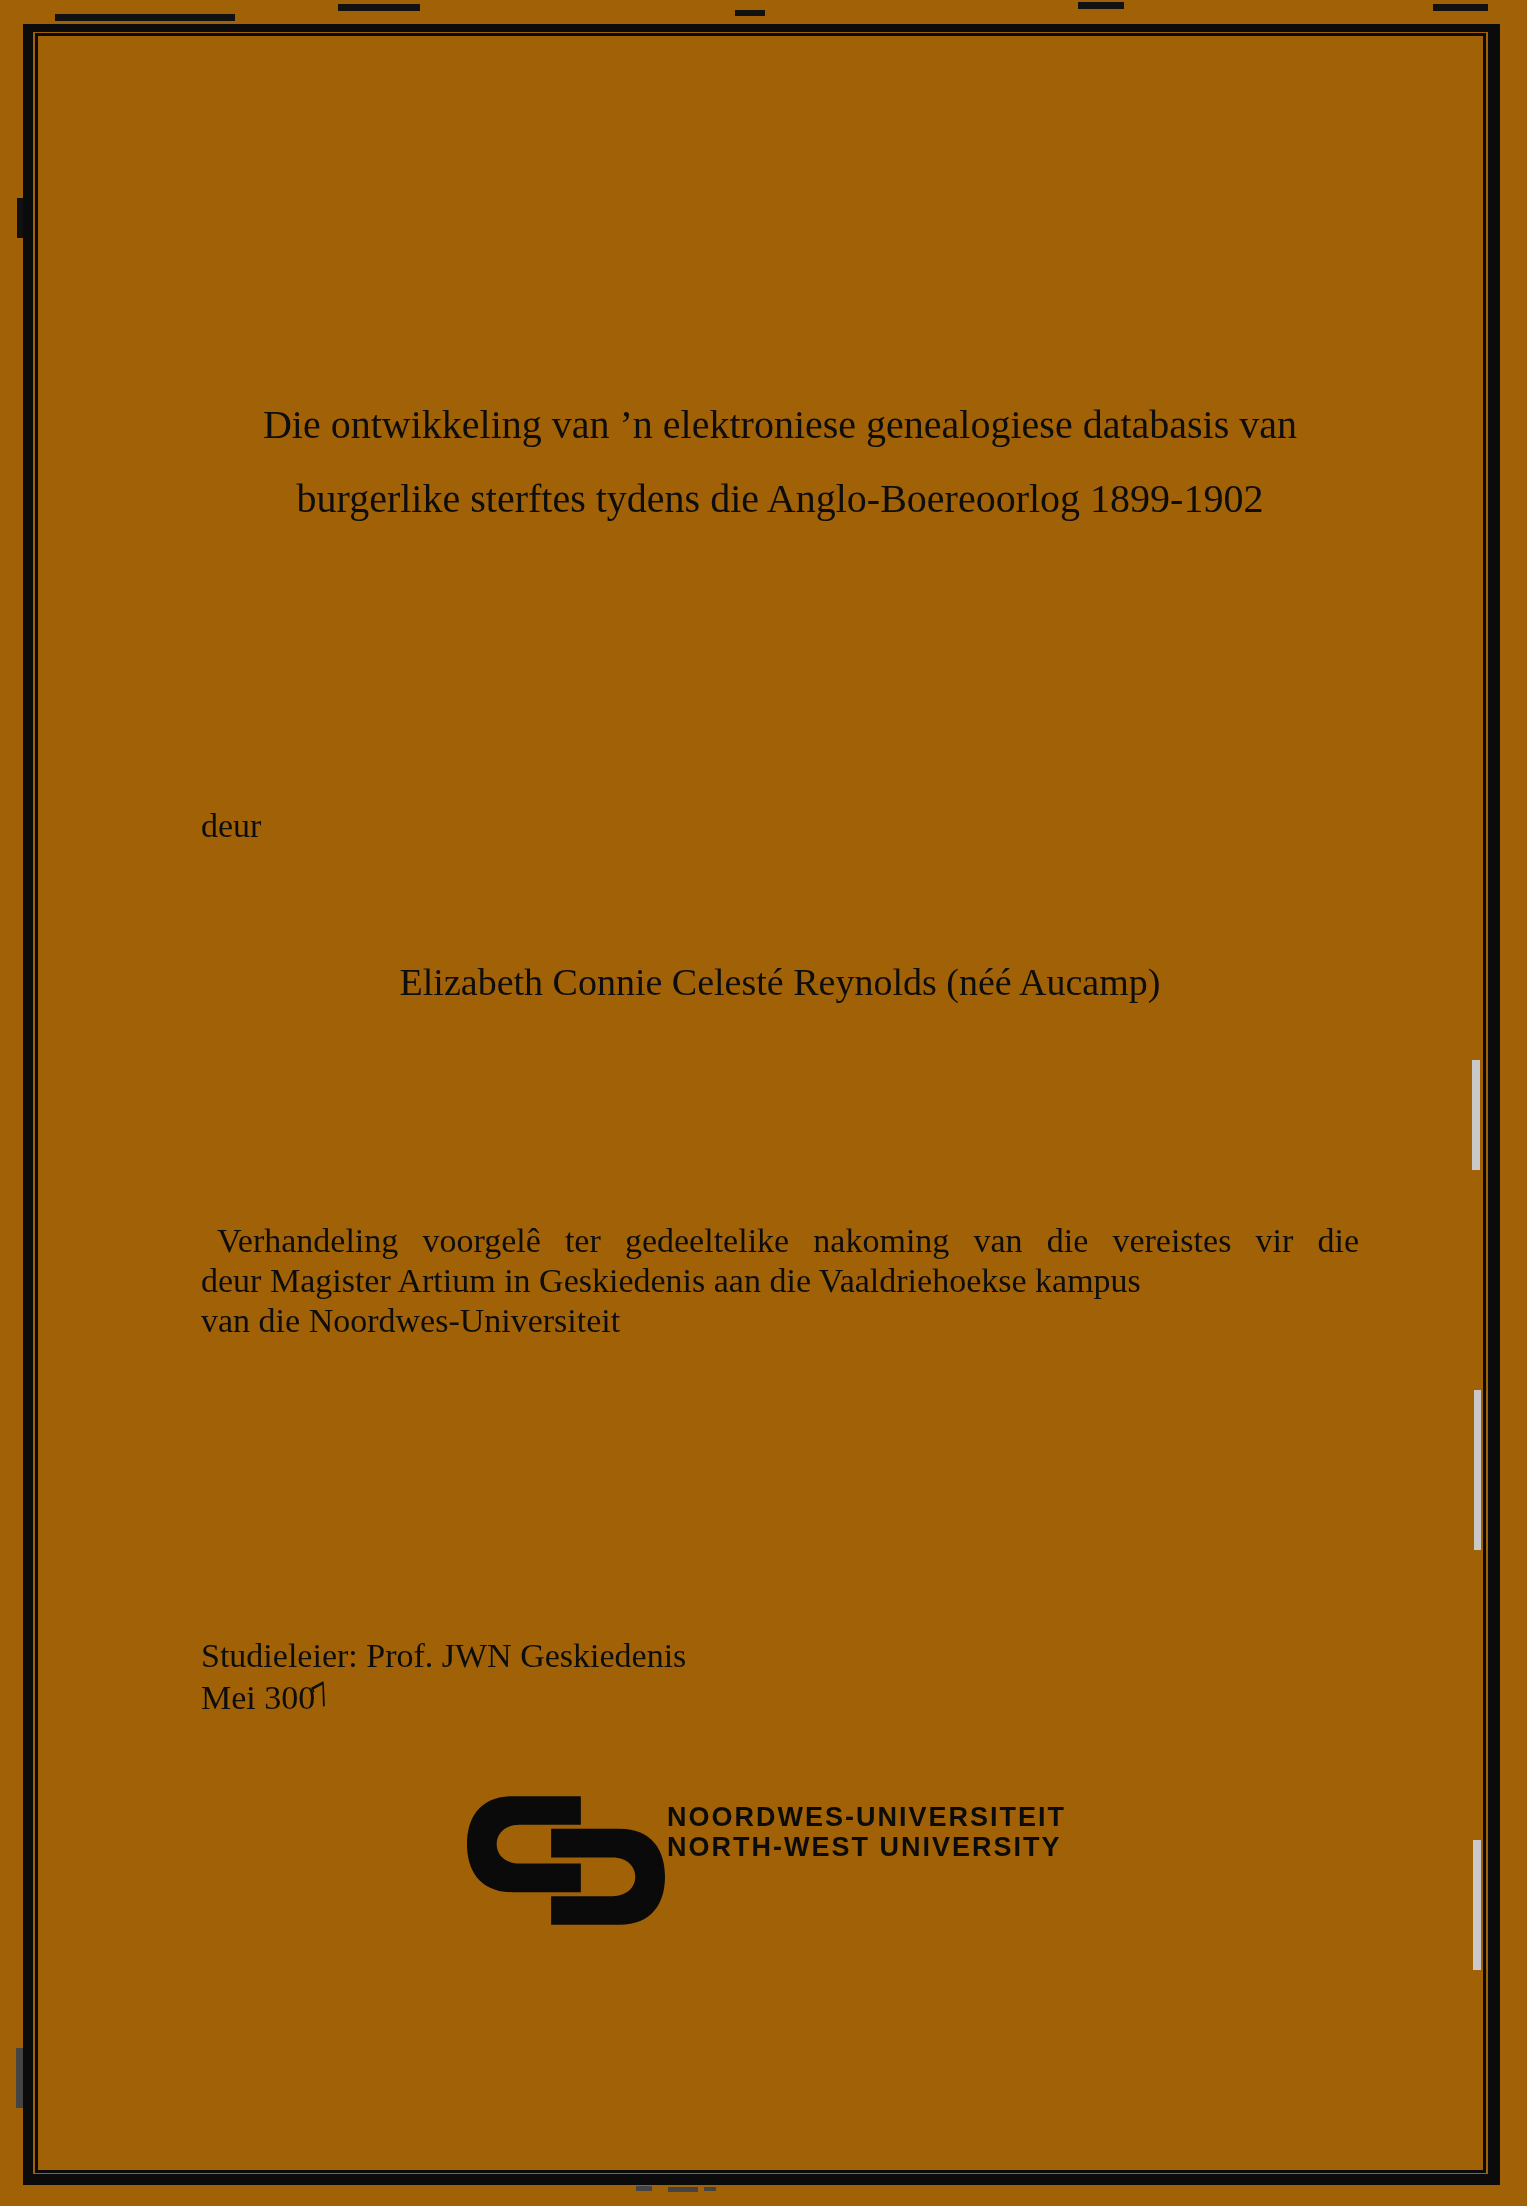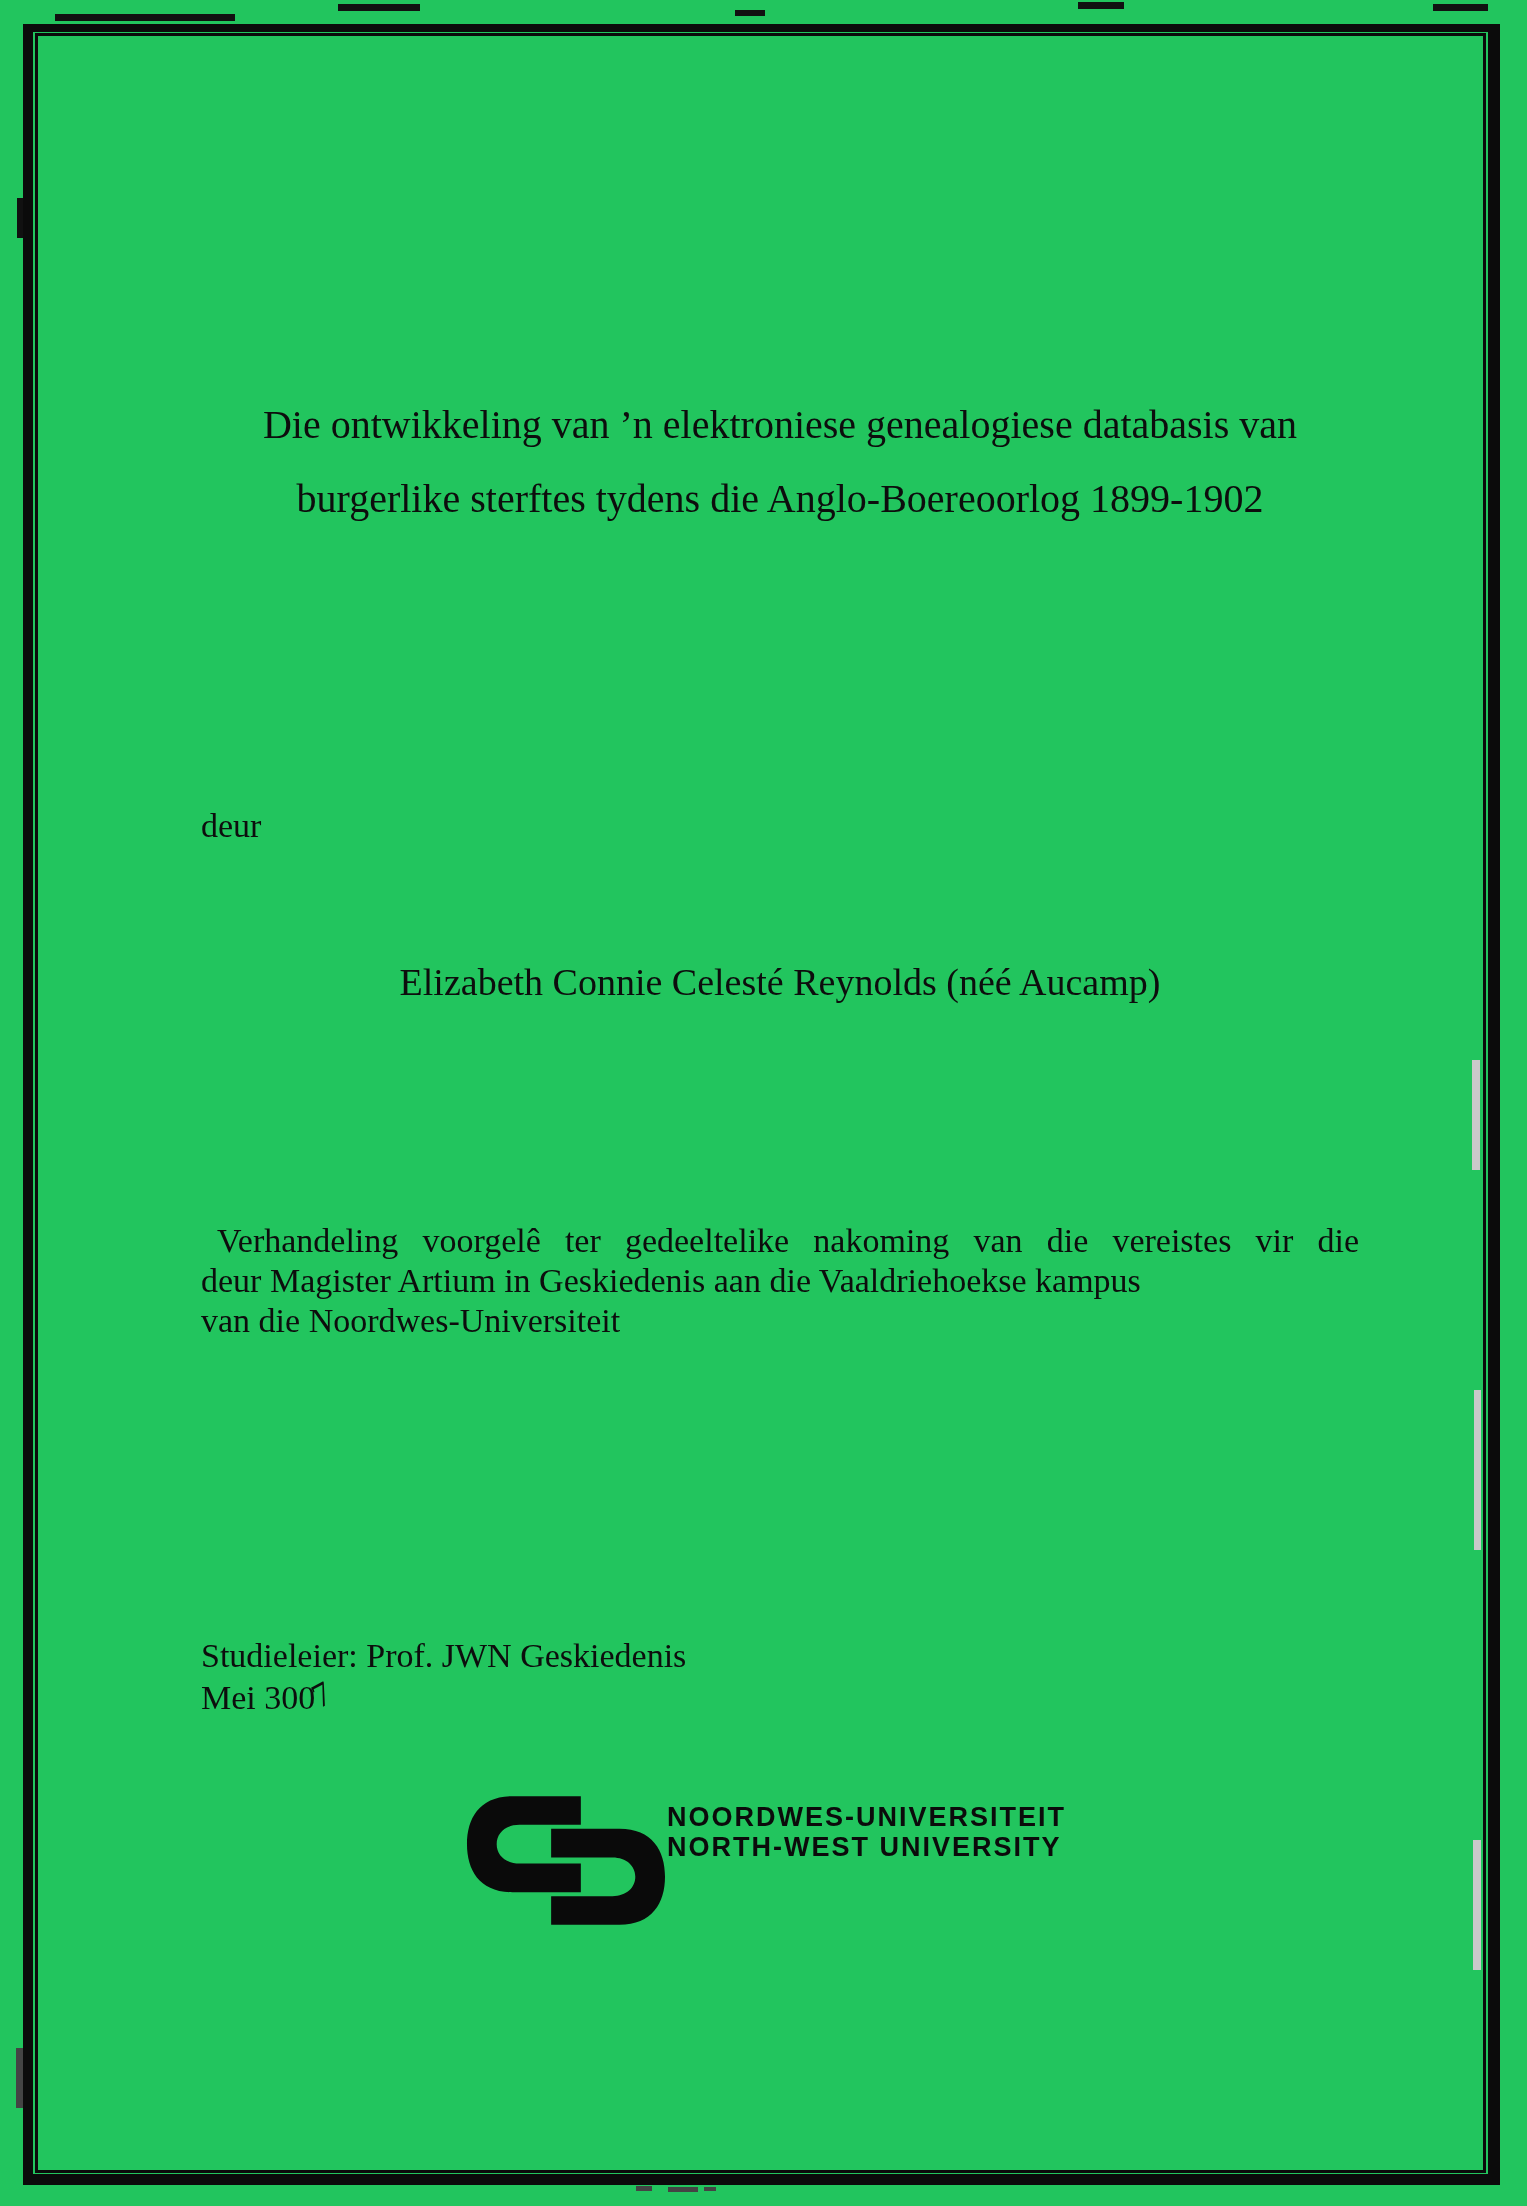--- a/index.html
+++ b/index.html
@@ -1,18 +1,18 @@
 <!DOCTYPE html>
 <html><head>
 <meta charset="utf-8">
 <style>
   html,body { margin:0; padding:0; background:#ffffff; }
   .page {
     position:relative; width:1527px; height:2206px;
-    background:#22c55e; overflow:hidden;
+    background:#a16207; overflow:hidden;
     font-family:"Liberation Serif", serif; color:#0d0d0d;
   }
   .border-outer {
     position:absolute; left:23px; top:24px; right:27px; bottom:21px;
     border-style:solid; border-color:#0b0b0b;
     border-width:8px 12px 11px 10px;
   }
   .border-inner {
     position:absolute; left:35px; top:33px; right:41px; bottom:33px;
     border:3px solid #0b0b0b;

